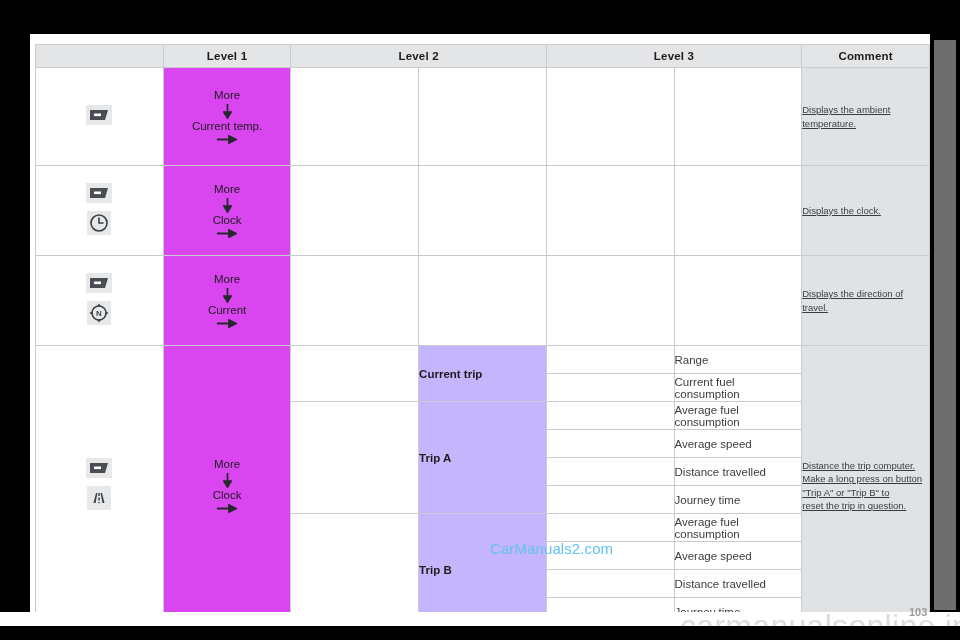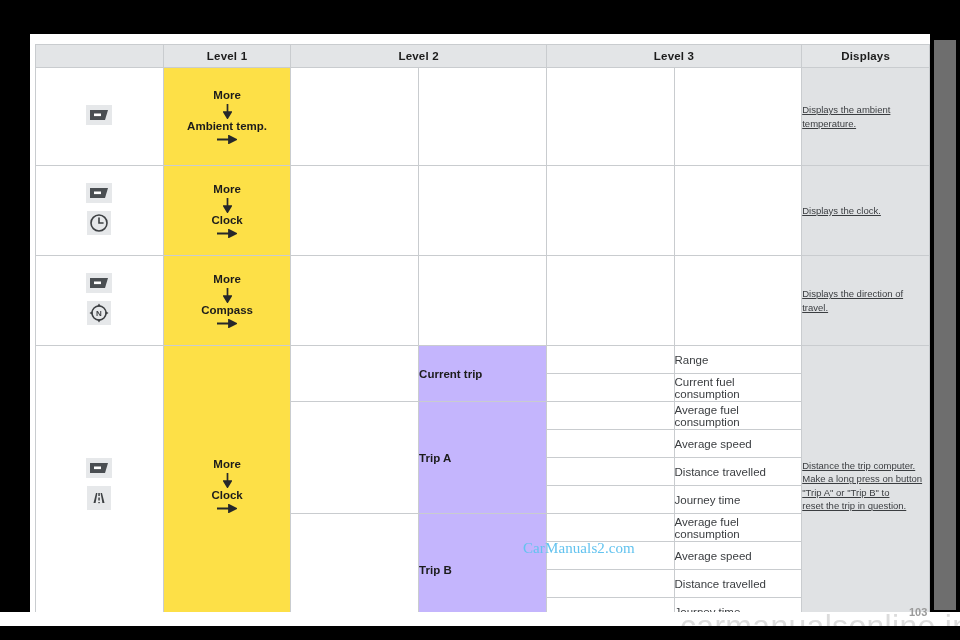--- a/index.html
+++ b/index.html
@@ -65,24 +65,24 @@
     letter-spacing: .2px;
   }
   td.iconcell {
     width: 33px;
     background: #ffffff;
     text-align: center;
     padding: 4px 0;
   }
   td.lvl1 {
     width: 126px;
-    background: #fde047;
+    background: #d946ef;
     text-align: center;
     font-size: 11.5px;
-    font-weight: bold;
+    font-weight: normal;
     color: #1c1c1c;
     line-height: 1.18;
   }
   td.gap2 { width: 37px; background: #ffffff; }
   td.lvl2 {
     width: 164px;
     background: #c4b5fd;
     font-size: 11.5px;
     font-weight: bold;
     color: #1c1c1c;
@@ -135,24 +135,23 @@
   }
   .chip.sq { width: 24px; height: 24px; }
   .chip svg { display: block; margin: 0 auto; }
 
   
   .wm-center {
     position: absolute;
     left: 490px; top: 540px;
     font-size: 15px;
     color: #63c3ef;
-    font-family: Liberation Serif, serif;
+    font-family: Liberation Sans, sans-serif;
     letter-spacing: .1px;
     white-space: nowrap;
-    margin-left: 33px;
   }
   .wm-bottom {
     position: absolute;
     left: 680px; top: 608px;
     font-size: 32px;
     color: #dcdcdc;
     white-space: nowrap;
     letter-spacing: .3px;
   }
   .page-num {
@@ -171,21 +170,21 @@
   <div class="sheet"></div>
   <div class="right-tab"></div>
 
   <table class="menu">
     <thead>
       <tr>
         <th></th>
         <th>Level 1</th>
         <th colspan="2">Level 2</th>
         <th colspan="2">Level 3</th>
-        <th>Displays</th>
+        <th>Comment</th>
       </tr>
     </thead>
     <tbody>
 
       <tr style="height:98px">
         <td class="iconcell">
           <span class="chip">
             <svg width="26" height="20" viewBox="0 0 26 20">
               <path d="M4 5 L22 5 L19 15 L4 15 Z" fill="#4a4e52"></path>
               <rect x="8" y="8.5" width="7" height="2.6" fill="#ffffff"></rect>
@@ -193,21 +192,21 @@
           </span>
         </td>
         <td class="lvl1">
           <span class="path">
             <span class="w">More</span>
             <span class="arrow-down">
               <svg width="9" height="15" viewBox="0 0 9 15">
                   <path d="M4.5 0 L4.5 10 M4.5 14 L0.8 8 L8.2 8 Z" stroke="#26282b" stroke-width="1.7" fill="#26282b"></path>
                 </svg>
             </span>
-            <span class="w">Ambient temp.</span>
+            <span class="w">Current temp.</span>
             <span class="arrow-right">
               <svg width="20" height="9" viewBox="0 0 20 9">
                   <path d="M0 4.5 L13 4.5 M19 4.5 L12 1 L12 8 Z" stroke="#26282b" stroke-width="1.8" fill="#26282b"></path>
                 </svg>
             </span>
           </span>
         </td>
         <td class="gap2"></td>
         <td class="lvl2 blank"></td>
         <td class="gap3"></td>
@@ -274,21 +273,21 @@
           </span>
         </td>
         <td class="lvl1">
           <span class="path">
             <span class="w">More</span>
             <span class="arrow-down">
               <svg width="9" height="15" viewBox="0 0 9 15">
                   <path d="M4.5 0 L4.5 10 M4.5 14 L0.8 8 L8.2 8 Z" stroke="#26282b" stroke-width="1.7" fill="#26282b"></path>
                 </svg>
             </span>
-            <span class="w">Compass</span>
+            <span class="w">Current</span>
             <span class="arrow-right">
               <svg width="20" height="9" viewBox="0 0 20 9">
                   <path d="M0 4.5 L13 4.5 M19 4.5 L12 1 L12 8 Z" stroke="#26282b" stroke-width="1.8" fill="#26282b"></path>
                 </svg>
             </span>
           </span>
         </td>
         <td class="gap2"></td>
         <td class="lvl2 blank"></td>
         <td class="gap3"></td>

